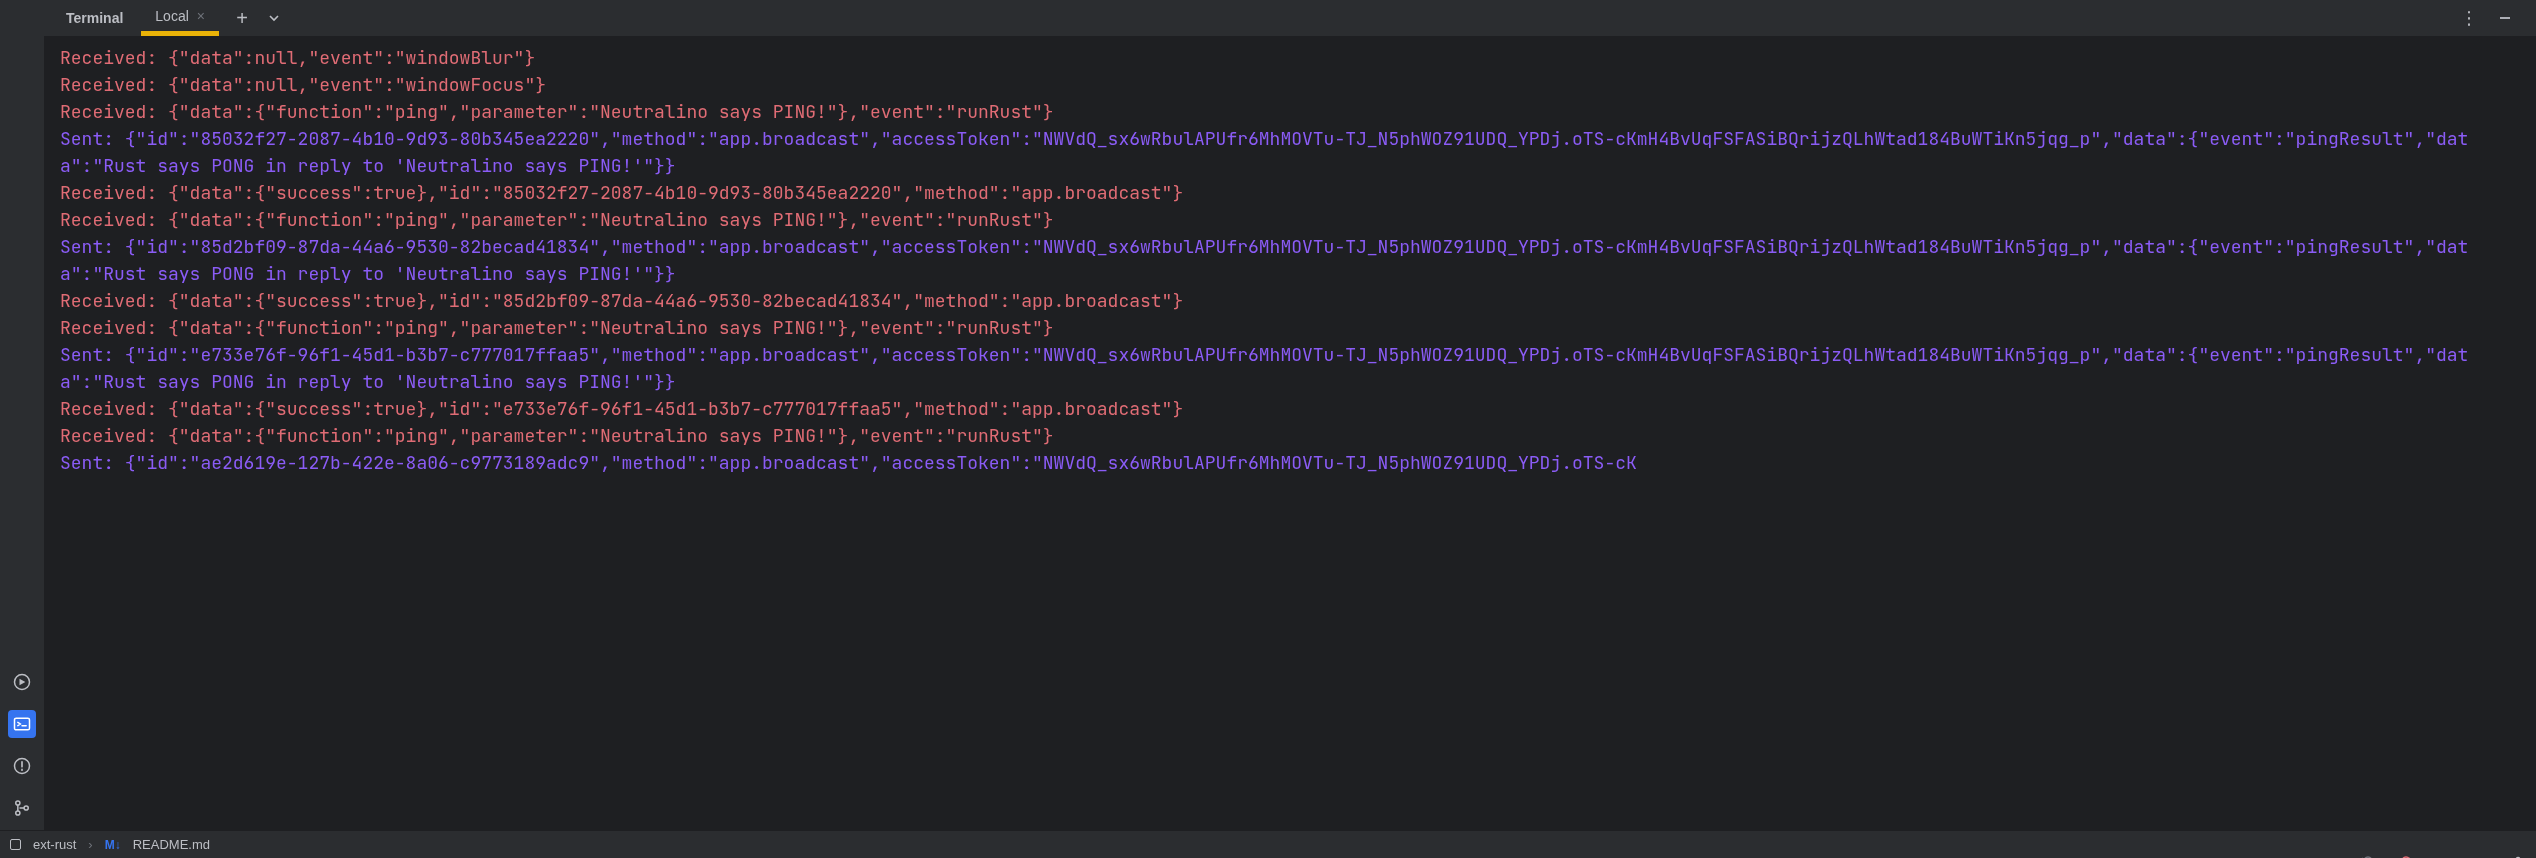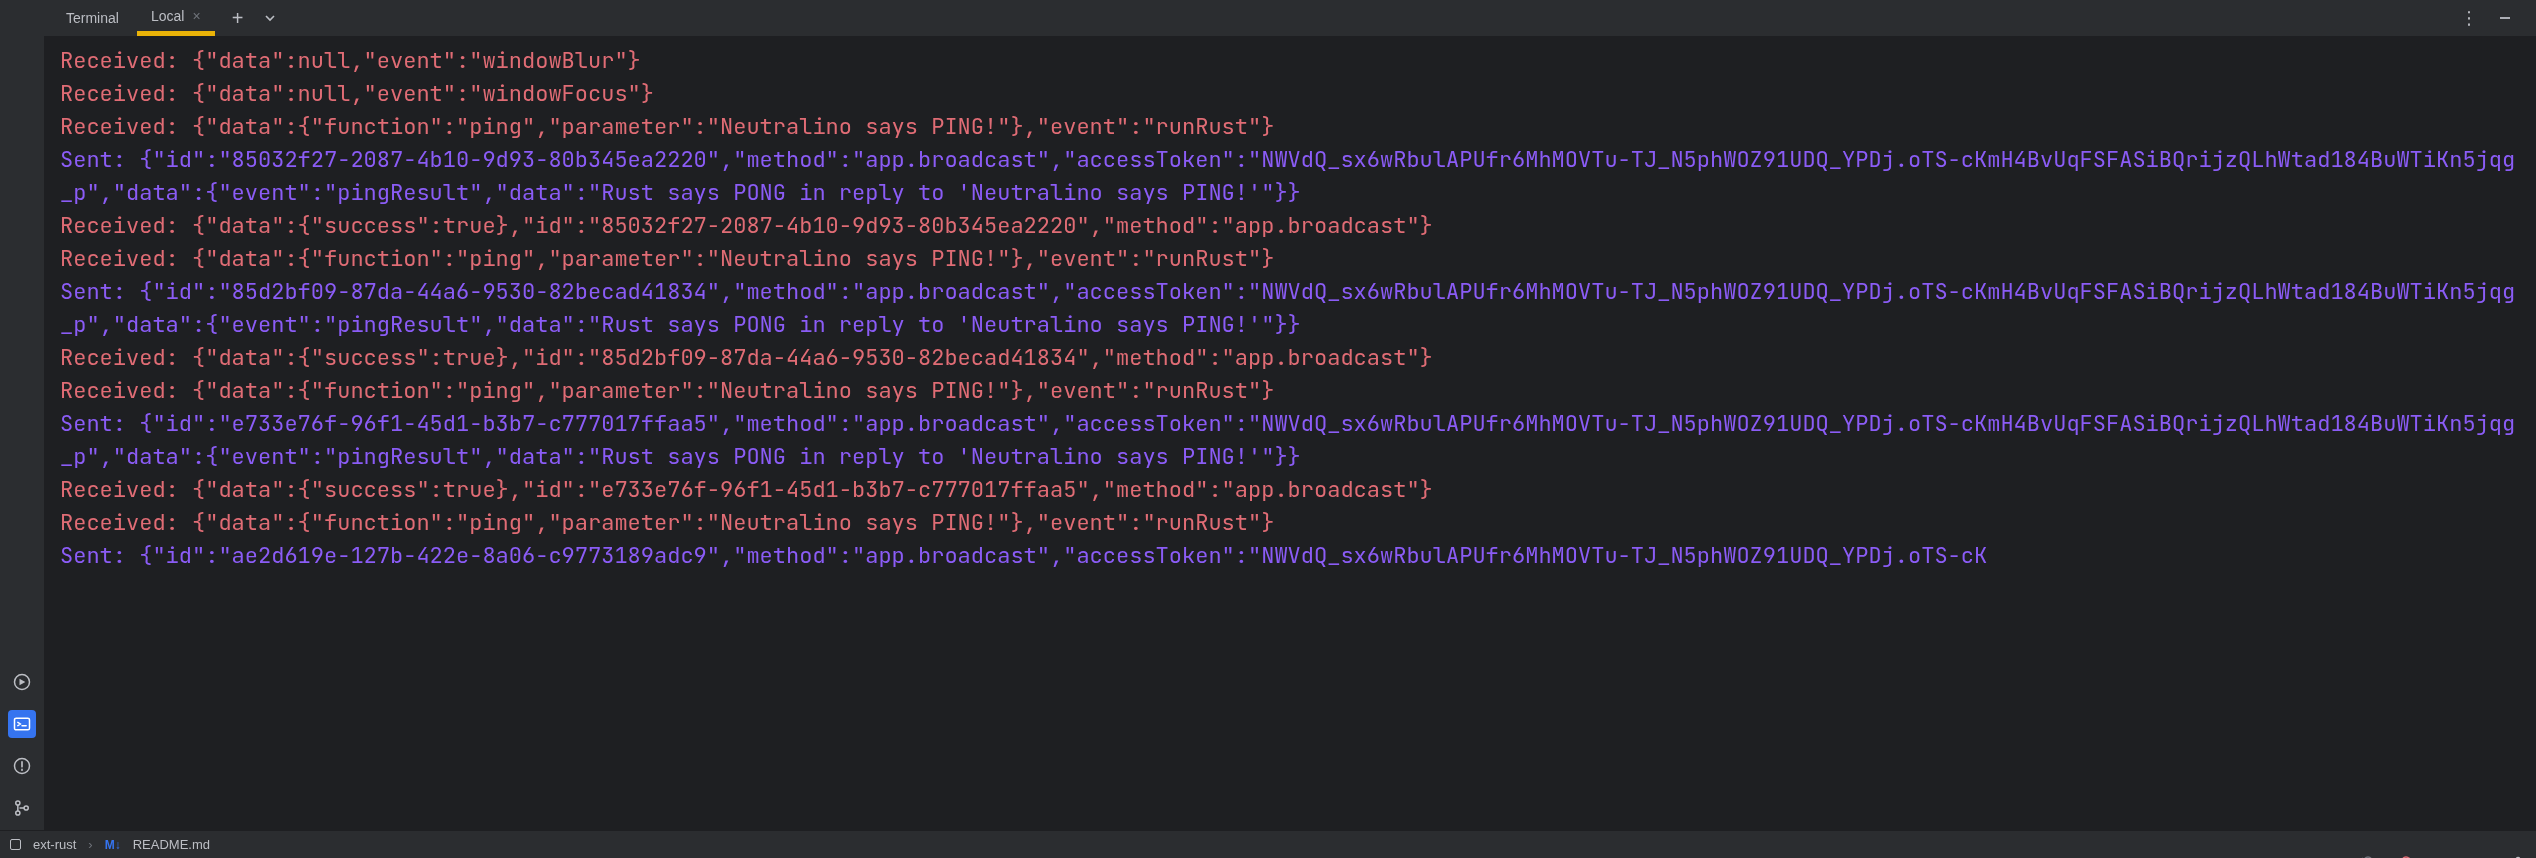--- a/index.html
+++ b/index.html
@@ -59,21 +59,21 @@
     .tab {
       display: flex;
       align-items: center;
       height: 36px;
       padding: 0 14px;
       gap: 8px;
       cursor: pointer;
       color: #bcbec4;
       font-size: 14px;
     }
-    .tab.strong { font-weight: 400; }
+    .tab.strong { font-weight: 700; }
     .tab.active {
       border-bottom: 5px solid #eab308;
     }
     .tab-close {
       font-size: 14px;
       color: #6f737a;
       cursor: pointer;
     }
     .tab-actions {
       display: flex;
@@ -95,21 +95,21 @@
       align-items: center;
       justify-content: center;
       cursor: pointer;
       color: #bcbec4;
     }
     .terminal-panel {
       flex: 1;
       background: #1e1f22;
       padding: 8px 16px;
       font-family: "JetBrains Mono", "Menlo", "Monaco", "Courier New", monospace;
-      font-size: 22px;
+      font-size: 18px;
       line-height: 1.5;
       overflow: auto;
       white-space: pre-wrap;
       word-break: break-all;
     }
     .log-red { color: #e06c75; }
     .log-green { color: #8b5cf6; }
     .status-bar {
       height: 28px;
       background: #2b2d30;

